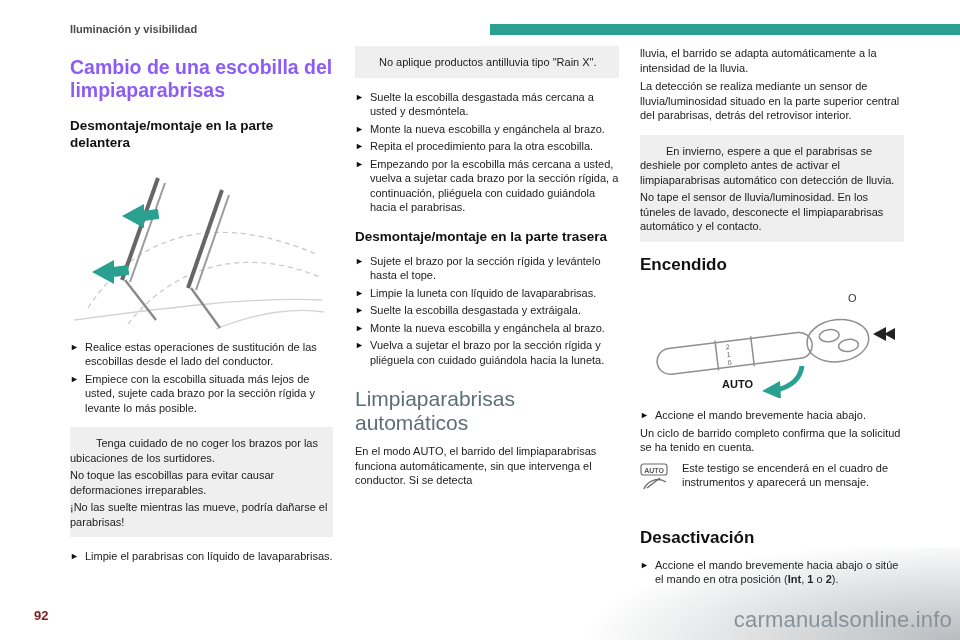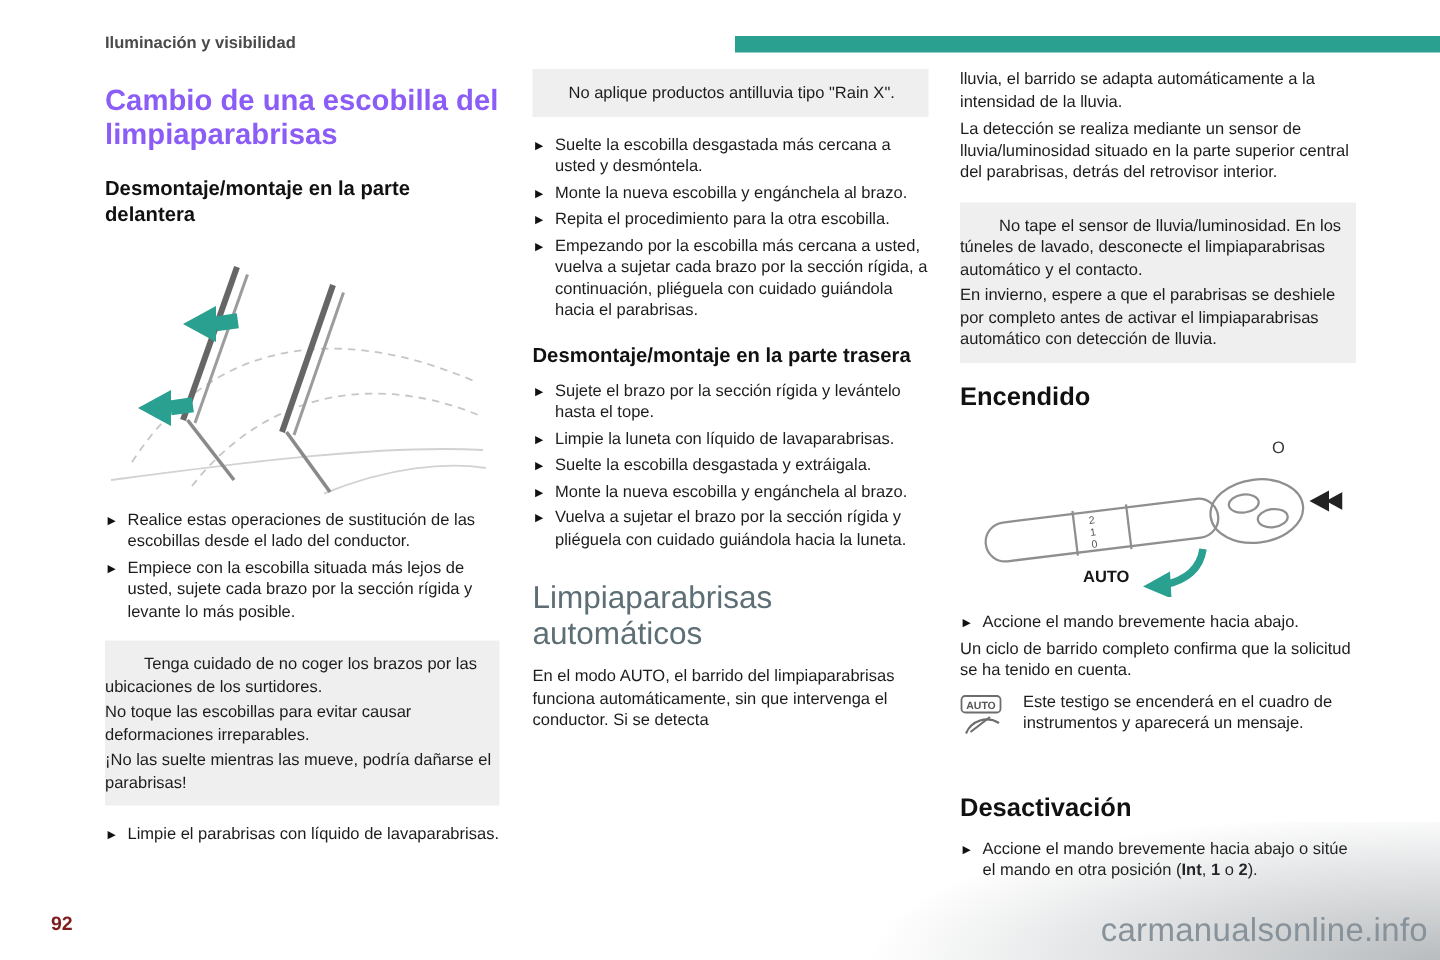--- a/index.html
+++ b/index.html
@@ -157,22 +157,22 @@
   <h2 class="big-gray">Limpiaparabrisas automáticos</h2>
   <p class="para">En el modo AUTO, el barrido del limpiaparabrisas funciona automáticamente, sin que intervenga el conductor. Si se detecta</p>
 </div>
 
 <div class="col" id="col3">
   <p class="para">lluvia, el barrido se adapta automáticamente a la intensidad de la lluvia.</p>
   <p class="para">La detección se realiza mediante un sensor de lluvia/luminosidad situado en la parte superior central del parabrisas, detrás del retrovisor interior.</p>
 
   <div class="box">
     <span class="sicon excl"><span class="bar"></span><span class="dot"></span></span>
+    <p>En invierno, espere a que el parabrisas se deshiele por completo antes de activar el limpiaparabrisas automático con detección de lluvia.</p>
     <p>No tape el sensor de lluvia/luminosidad. En los túneles de lavado, desconecte el limpiaparabrisas automático y el contacto.</p>
-    <p>En invierno, espere a que el parabrisas se deshiele por completo antes de activar el limpiaparabrisas automático con detección de lluvia.</p>
   </div>
 
   <h3 class="blk">Encendido</h3>
 
   <div class="figure">
     <svg width="255" height="112" viewBox="0 0 255 112">
       <g stroke="#8f8f8f" fill="none" stroke-width="1.5" transform="rotate(-7 130 60)">
         <rect x="16" y="50" width="156" height="26" rx="13"></rect>
         <line x1="76" y1="48" x2="76" y2="78"></line>
         <line x1="112" y1="48" x2="112" y2="78"></line>

